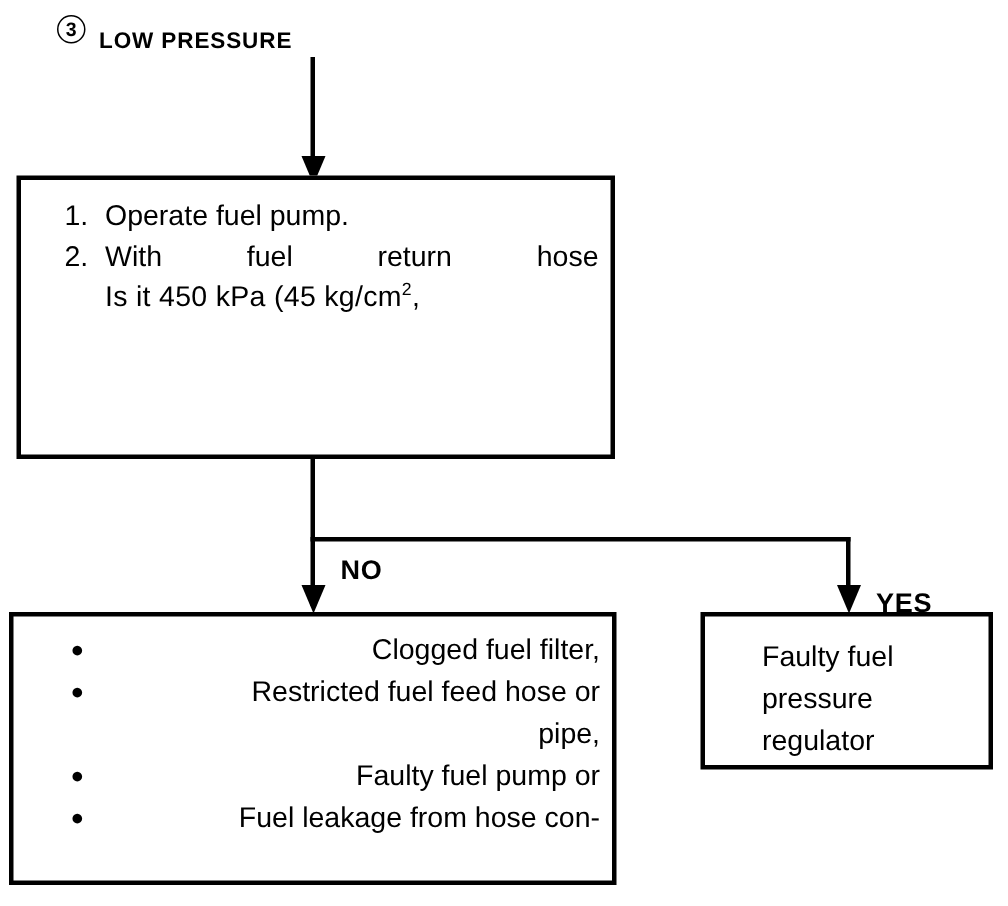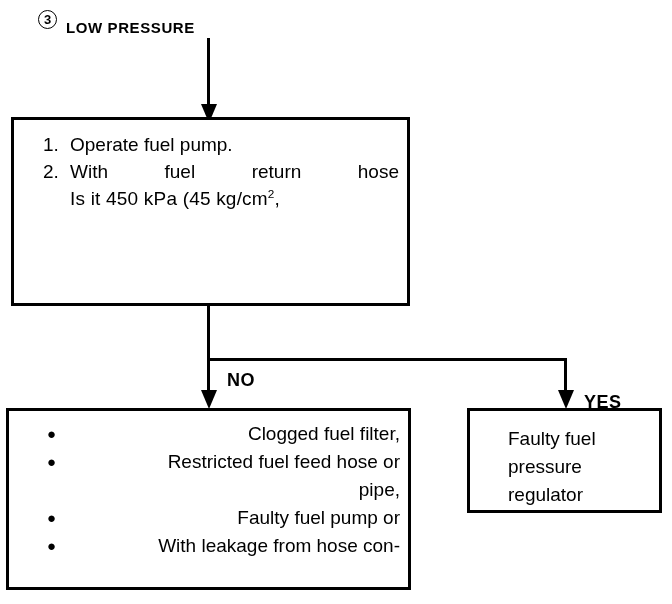--- a/index.html
+++ b/index.html
@@ -211,21 +211,21 @@
       </div>
 
       <div class="bullet-item">
         <span class="bullet-dot">●</span>
         <span class="bullet-text">Faulty fuel pump or</span>
       </div>
 
       <div class="bullet-item">
         <span class="bullet-dot">●</span>
         <span class="bullet-text">
-          <div>With leakage from hose con-</div>
+          <div>Fuel leakage from hose con-</div>
         </span>
       </div>
 
     </div>
   </div>
 
   <div class="box" id="yes-box">
     <div class="yes-lines">
       <div>Faulty fuel</div>
       <div>pressure</div>

